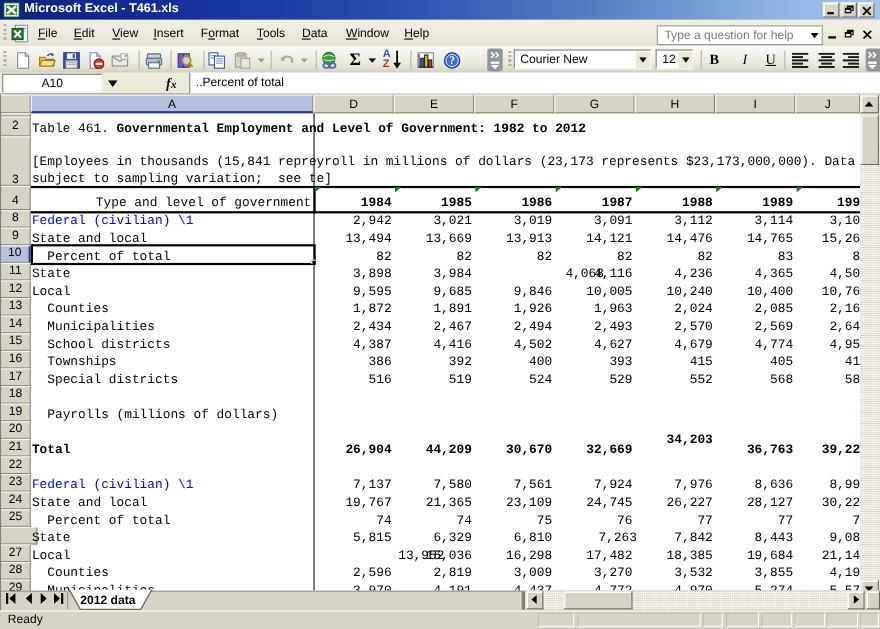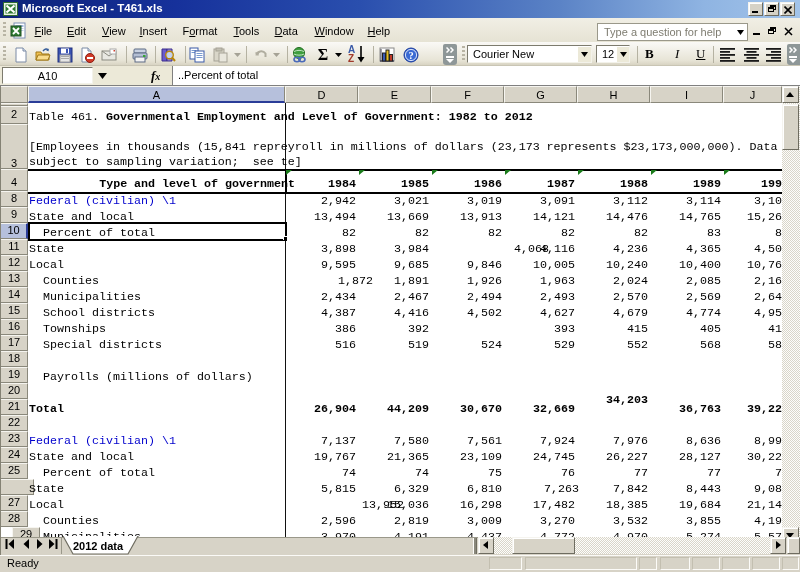--- a/index.html
+++ b/index.html
@@ -262,21 +262,21 @@
 <div class="ab hdr" style="left:0;top:281px;width:28px;height:16px;line-height:12px;">19</div>
 <div class="ab hdr" style="left:0;top:297px;width:28px;height:16px;line-height:12px;">20</div>
 <div class="ab hdr" style="left:0;top:313px;width:28px;height:16px;line-height:12px;">21</div>
 <div class="ab hdr" style="left:0;top:329px;width:28px;height:16px;line-height:12px;">22</div>
 <div class="ab hdr" style="left:0;top:345px;width:28px;height:16px;line-height:12px;">23</div>
 <div class="ab hdr" style="left:0;top:361px;width:28px;height:16px;line-height:12px;">24</div>
 <div class="ab hdr" style="left:0;top:377px;width:28px;height:16px;line-height:12px;">25</div>
 <div class="ab hdr" style="left:0;top:393px;width:28px;height:16px;line-height:12px;padding-left:32px;">26</div>
 <div class="ab hdr" style="left:0;top:409px;width:28px;height:16px;line-height:12px;">27</div>
 <div class="ab hdr" style="left:0;top:425px;width:28px;height:16px;line-height:12px;">28</div>
-<div class="ab hdr" style="left:12px;top:441px;width:28px;height:16px;line-height:12px;">29</div>
+<div class="ab hdr" style="left:0;top:441px;width:28px;height:16px;line-height:12px;">29</div>
 <div class="ab" style="left:28px;top:17px;width:754px;height:434px;overflow:hidden">
 <div class="ab" style="left:257px;top:0;width:1px;height:434px;background:#111"></div>
 <div class="cl" style="top:5.700000000000003px">Table 461. <b>Governmental Employment and Level of Government: 1982 to 2012</b></div>
 <div class="cl" style="top:35.69999999999999px">[Employees in thousands (15,841 repreyroll in millions of dollars (23,173 represents $23,173,000,000). Data</div>
 <div class="cl" style="top:50.69999999999999px">subject to sampling variation;  see te]</div>
 <div class="ab" style="left:0;top:65.5px;width:754px;height:2px;background:#000"></div>
 <div class="ab" style="left:0;top:88.5px;width:754px;height:2px;background:#000"></div>
 <div class="ab" style="left:256.5px;top:65.5px;width:2.5px;height:25px;background:#000"></div>
 <svg class="ab" style="left:258px;top:67px" width="6" height="5" viewBox="0 0 6 5">
           <path d="M0 0 L6 0 L0 5 Z" fill="#1a7a1a"></path>
@@ -292,21 +292,21 @@
         </svg>
 <svg class="ab" style="left:550px;top:67px" width="6" height="5" viewBox="0 0 6 5">
           <path d="M0 0 L6 0 L0 5 Z" fill="#1a7a1a"></path>
         </svg>
 <svg class="ab" style="left:623px;top:67px" width="6" height="5" viewBox="0 0 6 5">
           <path d="M0 0 L6 0 L0 5 Z" fill="#1a7a1a"></path>
         </svg>
 <svg class="ab" style="left:696px;top:67px" width="6" height="5" viewBox="0 0 6 5">
           <path d="M0 0 L6 0 L0 5 Z" fill="#1a7a1a"></path>
         </svg>
-<div class="nm" style="top:72.69999999999999px;left:12px;width:255px;font-weight:bold">Type and level of government</div>
+<div class="nm" style="top:72.69999999999999px;left:0;width:255px;font-weight:normal">Type and level of government</div>
 <div class="nm" style="top:72.69999999999999px;left:0;width:328px;font-weight:bold">1984</div>
 <div class="nm" style="top:72.69999999999999px;left:0;width:401px;font-weight:bold">1985</div>
 <div class="nm" style="top:72.69999999999999px;left:0;width:474px;font-weight:bold">1986</div>
 <div class="nm" style="top:72.69999999999999px;left:0;width:547px;font-weight:bold">1987</div>
 <div class="nm" style="top:72.69999999999999px;left:0;width:620px;font-weight:bold">1988</div>
 <div class="nm" style="top:72.69999999999999px;left:0;width:693px;font-weight:bold">1989</div>
 <div class="nm" style="top:72.69999999999999px;left:0;width:761px;font-weight:bold">1990</div>
 <div class="cl" style="top:89.69999999999999px;color:#0000cc;">Federal (civilian) \1</div>
 <div class="nm" style="top:89.69999999999999px;left:0;width:328px;">2,942</div>
 <div class="nm" style="top:89.69999999999999px;left:0;width:401px;">3,021</div>
@@ -341,21 +341,21 @@
 <div class="nm" style="top:137.7px;left:0;width:761px;">4,503</div>
 <div class="cl" style="top:153.7px;">Local</div>
 <div class="nm" style="top:153.7px;left:0;width:328px;">9,595</div>
 <div class="nm" style="top:153.7px;left:0;width:401px;">9,685</div>
 <div class="nm" style="top:153.7px;left:0;width:474px;">9,846</div>
 <div class="nm" style="top:153.7px;left:0;width:547px;">10,005</div>
 <div class="nm" style="top:153.7px;left:0;width:620px;">10,240</div>
 <div class="nm" style="top:153.7px;left:0;width:693px;">10,400</div>
 <div class="nm" style="top:153.7px;left:0;width:761px;">10,760</div>
 <div class="cl" style="top:169.7px;">  Counties</div>
-<div class="nm" style="top:169.7px;left:17px;width:328px;">1,872</div>
+<div class="nm" style="top:169.7px;left:0;width:328px;">1,872</div>
 <div class="nm" style="top:169.7px;left:0;width:401px;">1,891</div>
 <div class="nm" style="top:169.7px;left:0;width:474px;">1,926</div>
 <div class="nm" style="top:169.7px;left:0;width:547px;">1,963</div>
 <div class="nm" style="top:169.7px;left:0;width:620px;">2,024</div>
 <div class="nm" style="top:169.7px;left:0;width:693px;">2,085</div>
 <div class="nm" style="top:169.7px;left:0;width:761px;">2,167</div>
 <div class="cl" style="top:185.7px;">  Municipalities</div>
 <div class="nm" style="top:185.7px;left:0;width:328px;">2,434</div>
 <div class="nm" style="top:185.7px;left:0;width:401px;">2,467</div>
 <div class="nm" style="top:185.7px;left:0;width:474px;">2,494</div>
@@ -367,20 +367,21 @@
 <div class="nm" style="top:201.7px;left:0;width:328px;">4,387</div>
 <div class="nm" style="top:201.7px;left:0;width:401px;">4,416</div>
 <div class="nm" style="top:201.7px;left:0;width:474px;">4,502</div>
 <div class="nm" style="top:201.7px;left:0;width:547px;">4,627</div>
 <div class="nm" style="top:201.7px;left:0;width:620px;">4,679</div>
 <div class="nm" style="top:201.7px;left:0;width:693px;">4,774</div>
 <div class="nm" style="top:201.7px;left:0;width:761px;">4,950</div>
 <div class="cl" style="top:217.7px;">  Townships</div>
 <div class="nm" style="top:217.7px;left:0;width:328px;">386</div>
 <div class="nm" style="top:217.7px;left:0;width:401px;">392</div>
+<div class="nm" style="top:217.7px;left:0;width:474px;">400</div>
 <div class="nm" style="top:217.7px;left:0;width:547px;">393</div>
 <div class="nm" style="top:217.7px;left:0;width:620px;">415</div>
 <div class="nm" style="top:217.7px;left:0;width:693px;">405</div>
 <div class="nm" style="top:217.7px;left:0;width:761px;">410</div>
 <div class="cl" style="top:233.7px;">  Special districts</div>
 <div class="nm" style="top:233.7px;left:0;width:328px;">516</div>
 <div class="nm" style="top:233.7px;left:0;width:401px;">519</div>
 <div class="nm" style="top:233.7px;left:0;width:474px;">524</div>
 <div class="nm" style="top:233.7px;left:0;width:547px;">529</div>
 <div class="nm" style="top:233.7px;left:0;width:620px;padding-left:20px;">552</div>

